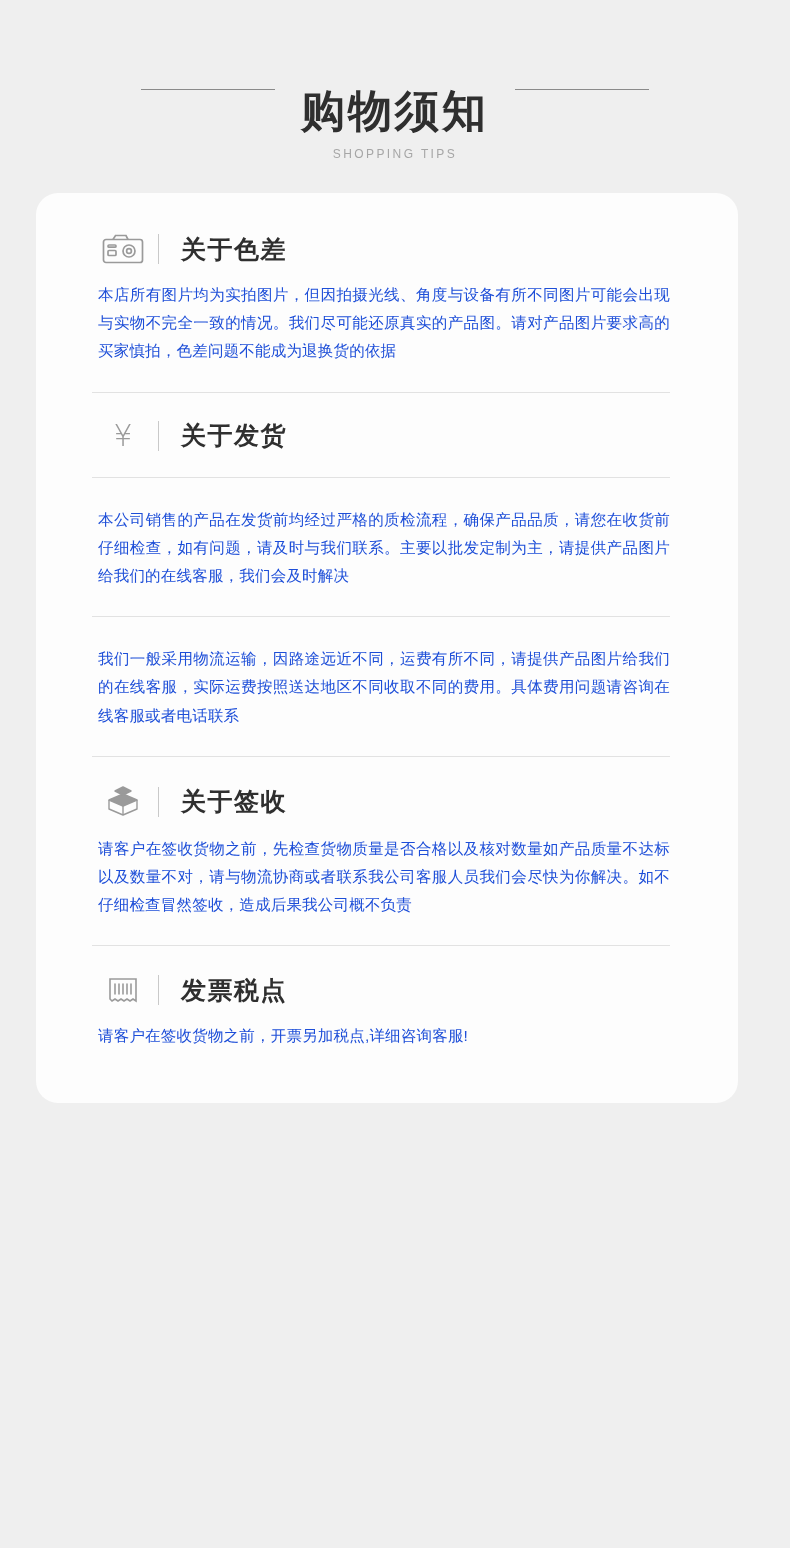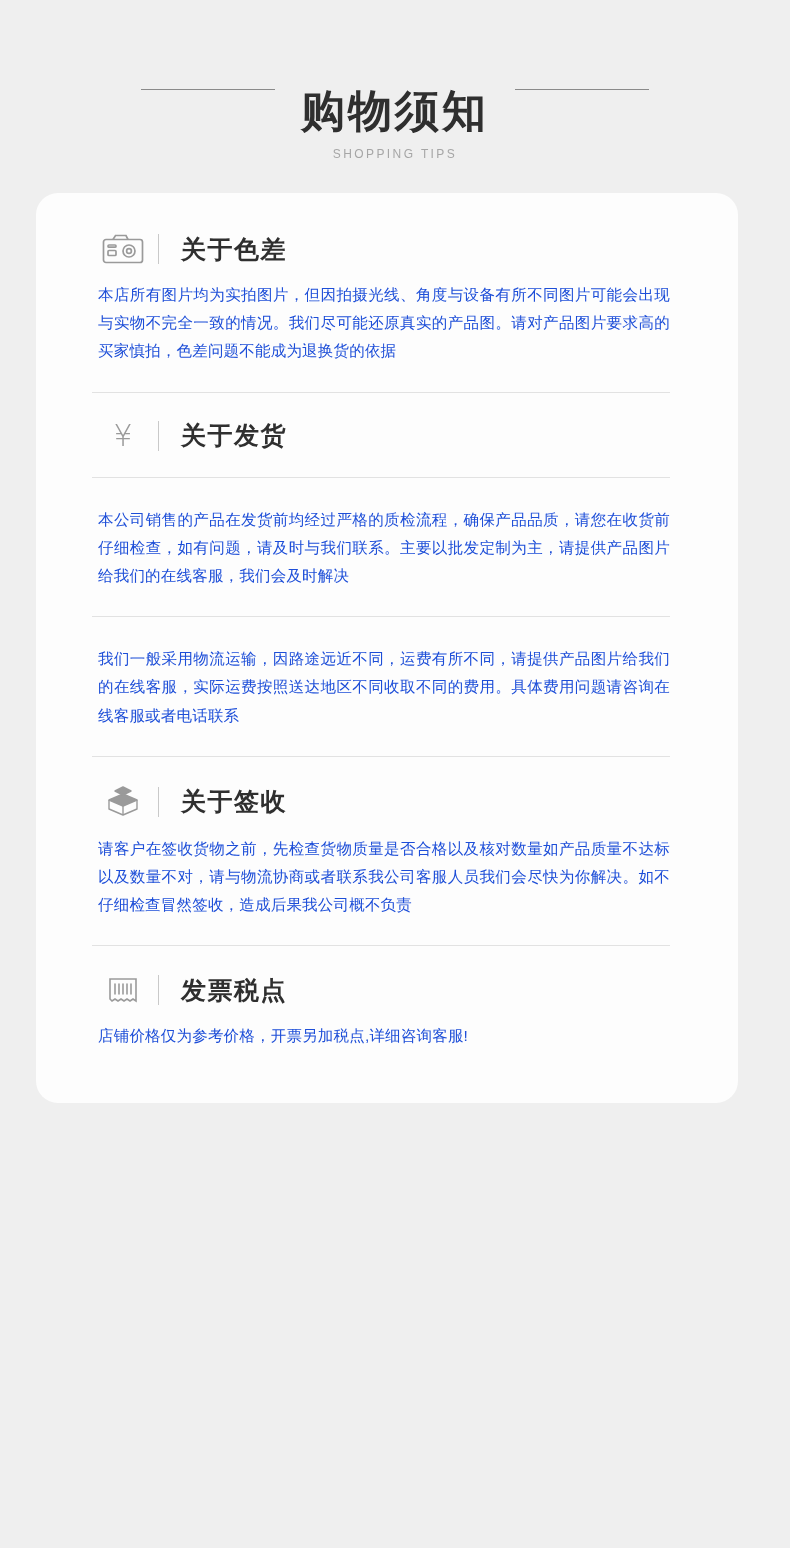--- a/index.html
+++ b/index.html
@@ -190,16 +190,16 @@
     <div class="section-head">
       <div class="icon-box">
         <svg width="34" height="32" viewBox="0 0 34 32" fill="none" stroke="#9a9a9a" stroke-width="1.6" stroke-linecap="round">
           <path d="M4 5 H30 V27 L27 25 L24 27 L21 25 L18 27 L15 25 L12 27 L9 25 L6 27 L4 25 Z"></path>
           <path d="M9 10 V20 M13 10 V20 M17 10 V20 M21 10 V20 M25 10 V20"></path>
         </svg>
       </div>
       <div class="head-sep"></div>
       <div class="section-title">发票税点</div>
     </div>
-    <div class="section-body">店铺价格仅为参考价格，开票另加税点,详细咨询客服!</div>
+    <div class="section-body">请客户在签收货物之前，开票另加税点,详细咨询客服!</div>
   </div>
 
 </div>
 
 </body></html>

